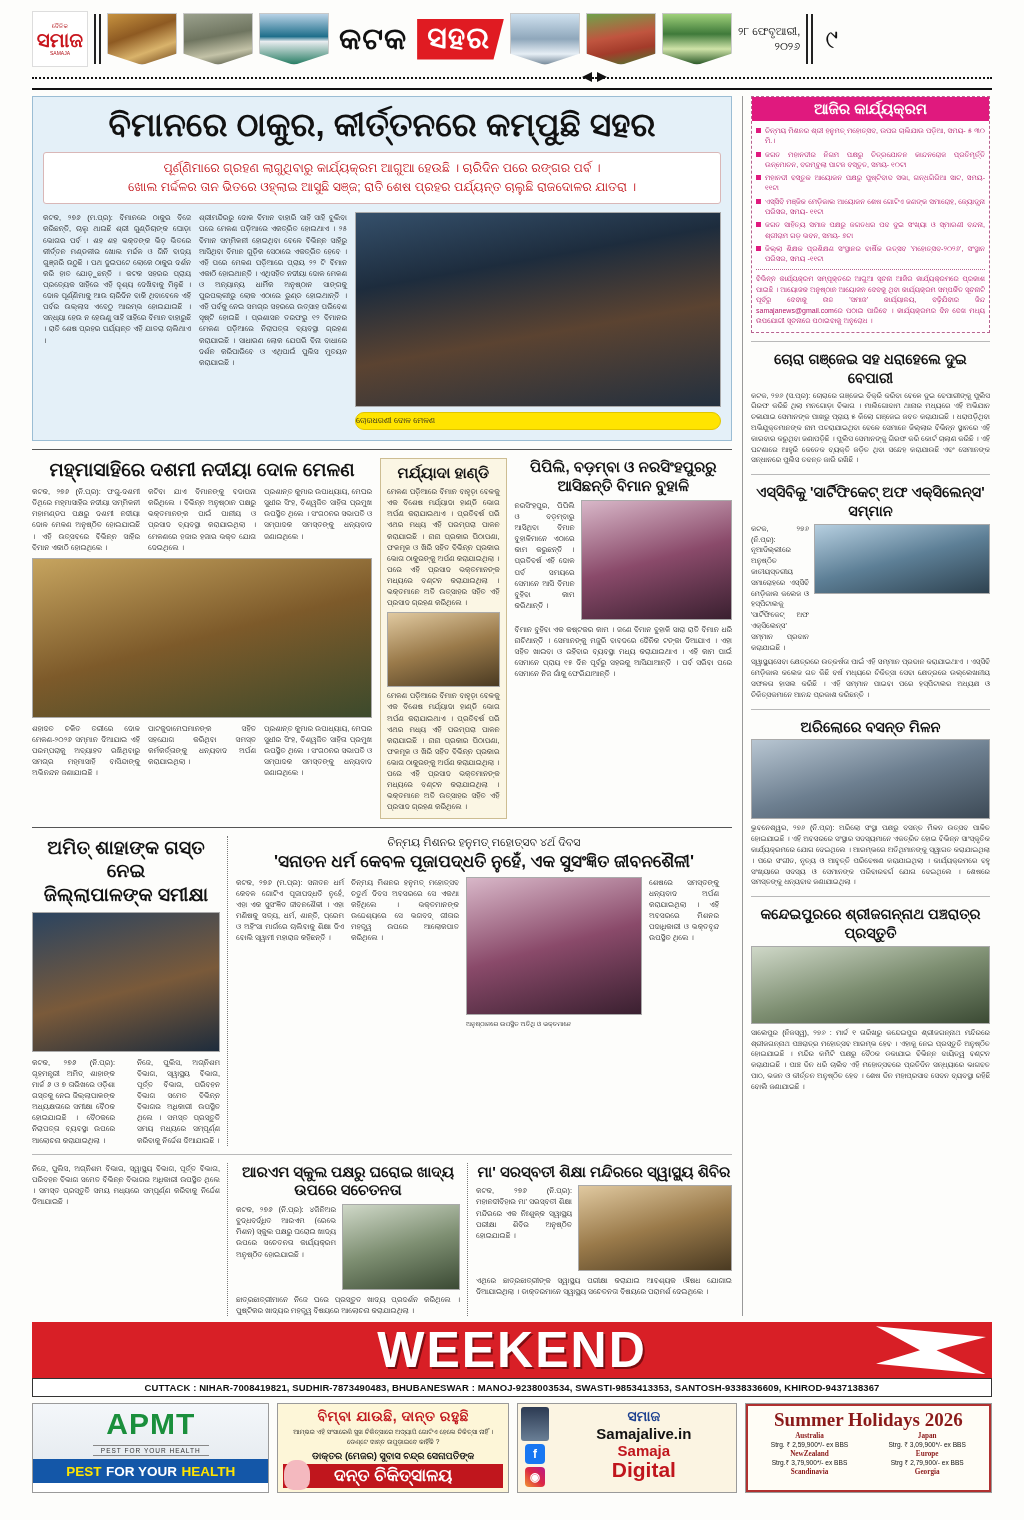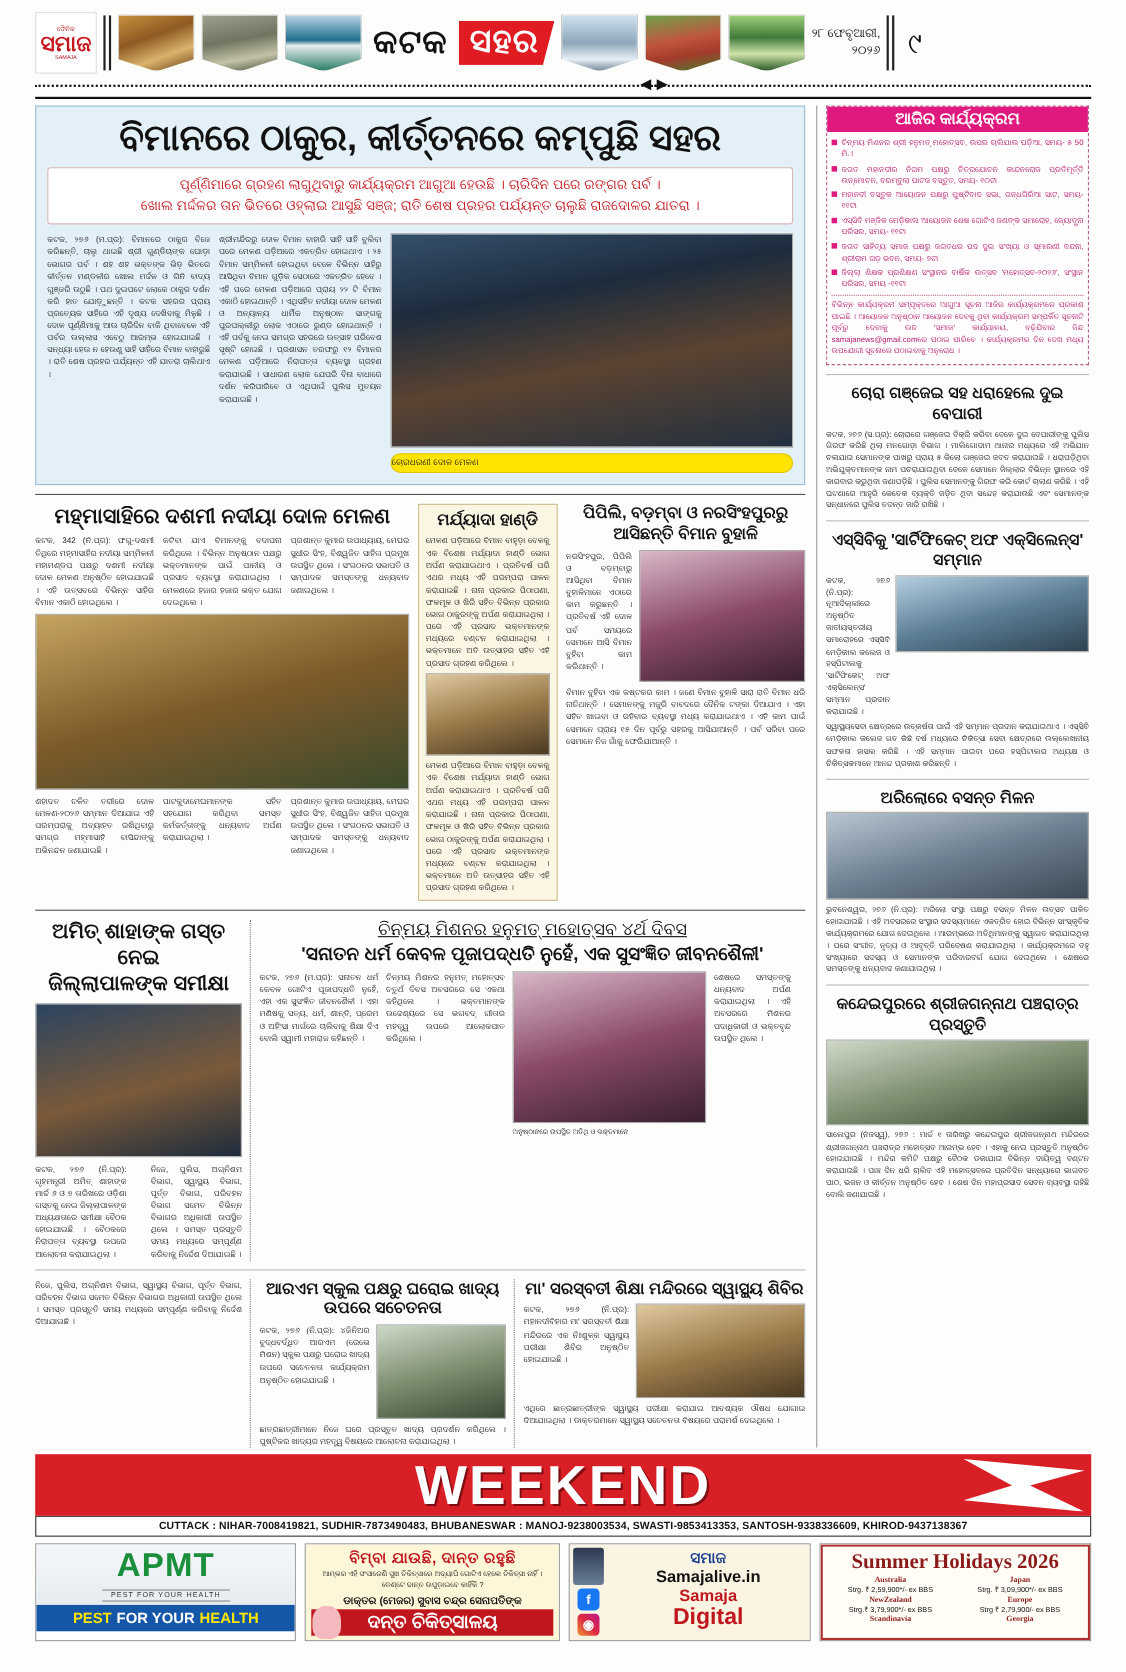--- a/index.html
+++ b/index.html
@@ -57,21 +57,21 @@
   .lead-photo-wrap { flex:1; }
   .photo { background:linear-gradient(170deg,#35506b 0%,#1d2c3d 30%,#5b4331 60%,#23303f 100%); border:1px solid #aaa; }
   .caption-yellow { margin-top:5px; background:#ffe400; border:1px solid #e0c500; border-radius:12px;
                     text-align:left; font-size:8px; padding:3px 0; color:#222; }
 
   .hr-thin { border-top:1px solid #b9b9b9; margin:8px 0; }
   .hr-dark { border-top:1px solid #555; margin:8px 0; }
 
   .sec-head { font-size:19px; font-weight:bold; text-align:center; line-height:1.25; color:#111; }
   .sec-head-sm { font-size:15px; font-weight:bold; text-align:center; line-height:1.25; color:#111; }
-  .sec-kicker { font-size:16px; text-align:center; color:#111;text-decoration:underline; }
+  .sec-kicker { font-size:11px; text-align:center; color:#111; }
 
   .cols3 { display:flex; gap:8px; }
   .beige-box { border:1px solid #cdbd92; background:#fbf6e4; padding:5px 6px; }
 
   .right-head { font-size:14.5px; font-weight:bold; text-align:center; line-height:1.3; color:#111; margin:4px 0 3px 0; }
   .right-txt { font-size:7.2px; line-height:1.5; text-align:justify; color:#1a1a1a; }
 
   
   .agenda { border:1px dashed #b8628f; background:#fffdfe; padding:0 0 5px 0; }
   .agenda-title { background:#e0197e; color:#fff; font-size:15px; font-weight:bold; text-align:center; padding:3px 0; }
@@ -203,21 +203,21 @@
         </div>
       </div>
 
       <div class="hr-dark"></div>
 
       <div style="display:flex; gap:8px;">
 
         <div style="width:340px;">
           <div class="sec-head">ମହ୍ମାସାହିରେ ଦଶମୀ ନଦୀୟା ଦୋଳ ମେଳଣ</div>
           <div class="cols3" style="margin-top:4px;">
-            <div class="col-txt" style="width:108px;">କଟକ, 342 (ନି.ପ୍ର): ଫଗୁ-ଦଶମୀ ତିଥିରେ ମହ୍ମାସାହିର ନଦୀୟା ସମ୍ମିଳନୀ ମହାମଣ୍ଡପ ପକ୍ଷରୁ ଦଶମୀ ନଦୀୟା ଦୋଳ ମେଳଣ ଅନୁଷ୍ଠିତ ହୋଇଯାଇଛି । ଏହି ଉତ୍ସବରେ ବିଭିନ୍ନ ସାହିର ବିମାନ ଏକାଠି ହୋଇଥିଲେ ।</div>
+            <div class="col-txt" style="width:108px;">କଟକ, ୨୭୬ (ନି.ପ୍ର): ଫଗୁ-ଦଶମୀ ତିଥିରେ ମହ୍ମାସାହିର ନଦୀୟା ସମ୍ମିଳନୀ ମହାମଣ୍ଡପ ପକ୍ଷରୁ ଦଶମୀ ନଦୀୟା ଦୋଳ ମେଳଣ ଅନୁଷ୍ଠିତ ହୋଇଯାଇଛି । ଏହି ଉତ୍ସବରେ ବିଭିନ୍ନ ସାହିର ବିମାନ ଏକାଠି ହୋଇଥିଲେ ।</div>
             <div class="col-txt" style="width:108px;">କଟିବା ଯାଏ ବିମାନଙ୍କୁ ବଦାପନା କରିଥିଲେ । ବିଭିନ୍ନ ଅନୁଷ୍ଠାନ ପକ୍ଷରୁ ଭକ୍ତମାନଙ୍କ ପାଇଁ ପାନୀୟ ଓ ପ୍ରସାଦ ବ୍ୟବସ୍ଥା କରାଯାଇଥିଲା । ମେଳଣରେ ହଜାର ହଜାର ଭକ୍ତ ଯୋଗ ଦେଇଥିଲେ ।</div>
             <div class="col-txt" style="width:108px;">ପ୍ରଶାନ୍ତ କୁମାର ଉପାଧ୍ୟାୟ, ମେଘର ସୁଧୀର ସିଂହ, ବିଶ୍ୱଜିତ ସାହିତା ପ୍ରମୁଖ ଉପସ୍ଥିତ ଥିଲେ । ସଂଗଠନର ସଭାପତି ଓ ସମ୍ପାଦକ ସମସ୍ତଙ୍କୁ ଧନ୍ୟବାଦ ଜଣାଇଥିଲେ ।</div>
           </div>
           <div class="photo ph-b2" style="height:160px;margin-top:5px;"></div>
           <div class="cols3" style="margin-top:5px;">
             <div class="col-txt" style="width:108px;">ଶହାଦତ ଚଳିତ ତରୀରେ ଦୋଳ ମେଳଣ-୨୦୨୬ ସମ୍ମାନ ଦିଆଯାଇ ଏହି ପରମ୍ପରାକୁ ଅବ୍ୟାହତ ରଖିଥିବାରୁ ସମଗ୍ର ମହ୍ମାସାହି ବାସିନ୍ଦାଙ୍କୁ ଅଭିନନ୍ଦନ ଜଣାଯାଇଛି ।</div>
             <div class="col-txt" style="width:108px;">ପାଟକୁଦାମେଘମାନଙ୍କ ସହିତ ସହଯୋଗ କରିଥିବା ସମସ୍ତ କର୍ମକର୍ତ୍ତାଙ୍କୁ ଧନ୍ୟବାଦ ଅର୍ପଣ କରାଯାଇଥିଲା ।</div>
             <div class="col-txt" style="width:108px;">ପ୍ରଶାନ୍ତ କୁମାର ଉପାଧ୍ୟାୟ, ମେଘର ସୁଧୀର ସିଂହ, ବିଶ୍ୱଜିତ ସାହିତା ପ୍ରମୁଖ ଉପସ୍ଥିତ ଥିଲେ । ସଂଗଠନର ସଭାପତି ଓ ସମ୍ପାଦକ ସମସ୍ତଙ୍କୁ ଧନ୍ୟବାଦ ଜଣାଇଥିଲେ ।</div>
           </div>
         </div>
@@ -300,21 +300,21 @@
           <div class="col-txt" style="margin-top:4px;">ଏଥିରେ ଛାତ୍ରଛାତ୍ରୀଙ୍କ ସ୍ୱାସ୍ଥ୍ୟ ପରୀକ୍ଷା କରାଯାଇ ଆବଶ୍ୟକ ଔଷଧ ଯୋଗାଇ ଦିଆଯାଇଥିଲା । ଡାକ୍ତରମାନେ ସ୍ୱାସ୍ଥ୍ୟ ସଚେତନତା ବିଷୟରେ ପରାମର୍ଶ ଦେଇଥିଲେ ।</div>
         </div>
       </div>
     </div>
 
     <div class="right-col">
 
       <div class="agenda">
         <div class="agenda-title">ଆଜିର କାର୍ଯ୍ୟକ୍ରମ</div>
         <ul>
-          <li>ଚିନ୍ମୟ ମିଶନର ଶ୍ରୀ ହନୁମତ୍ ମହୋତ୍ସବ, ଉପର ଚାଲିଯାଉ ପଡ଼ିଆ, ସମୟ- ୫ 50 ମି.।</li>
+          <li>ଚିନ୍ମୟ ମିଶନର ଶ୍ରୀ ହନୁମତ୍ ମହୋତ୍ସବ, ଉପର ଚାଲିଯାଉ ପଡ଼ିଆ, ସମୟ- ୫ ୩୦ ମି.।</li>
           <li>ଜଗତ ମହାନଦୀର ନିଗମ ପକ୍ଷରୁ ଚିତ୍ରଯୋଚନ କାନ୍ଦନରୋଜ ପ୍ରତିମୂର୍ତ୍ତି ଉନ୍ମୋଚନ, ବରମ୍ବୁଲା ପାଟଜ ବସ୍ତୁତ, ସମୟ- ୧୦ଟା</li>
           <li>ମହାନଦୀ ବସ୍ତୁକ ଆୟୋଜନ ପକ୍ଷରୁ ପୁଷ୍ଟିବାଦ ସଭା, ଗନ୍ଧଗିରିଆ ସାଟ, ସମୟ- ୧୧ଟା</li>
           <li>ଏସ୍‌ସିବି ମଞ୍ଜିକ ମେଡ଼ିକାଲ ଆୟୋଜନ ଶେଷ ଗୋଟିଏ ଜଣଙ୍କ ସମାରୋହ, ଜ୍ୟୋତ୍ସ୍ନା ପରିସର, ସମୟ- ୧୧ଟା</li>
           <li>ଜଗତ ସାହିତ୍ୟ ସମାଜ ପକ୍ଷରୁ ଜଗତଧର ପଦ ଦୁଇ ସଂଖ୍ୟା ଓ ସ୍ମାରଣୀ ବନ୍ଦନା, ଶ୍ରୀରାମ ଗଡ଼ ଭବନ, ସମୟ- ୭ଟା</li>
           <li>ଜିଲ୍ଲା ଶିକ୍ଷକ ପ୍ରଶିକ୍ଷଣ ସଂସ୍ଥାନର ବାର୍ଷିକ ଉତ୍ସବ 'ମହୋତ୍ସବ-୨୦୨୬', ସଂସ୍ଥାନ ପରିସର, ସମୟ -୧୧ଟା</li>
         </ul>
         <div class="agenda-note">ବିଭିନ୍ନ କାର୍ଯ୍ୟକ୍ରମ ସମ୍ପୃକ୍ତରେ ଆଗୁଆ ସୂଚନା ଆଜିର କାର୍ଯ୍ୟକ୍ରମରେ ପ୍ରକାଶ ପାଇଛି । ଆୟୋଜକ ଅନୁଷ୍ଠାନ ଆୟୋଜନ ଦେବକୁ ଥିବା କାର୍ଯ୍ୟକ୍ରମ ସମ୍ପର୍କିତ ସୂଚନାଟି ପୂର୍ବରୁ ଦେବାକୁ ଉଚ୍ଚ 'ସମାଜ' କାର୍ଯ୍ୟାଳୟ, ବଢ଼ିଯିବାର ଜିନ୍ଦ samajanews@gmail.comରେ ପଠାଇ ପାରିବେ । କାର୍ଯ୍ୟକ୍ରମର ଦିନ ଦେଖ ମଧ୍ୟ ଉପଯୋଗୀ ସୂଚନାରେ ପଠାଇବାକୁ ଅନୁରୋଧ ।</div>
       </div>
 
       <div class="hr-thin"></div>

